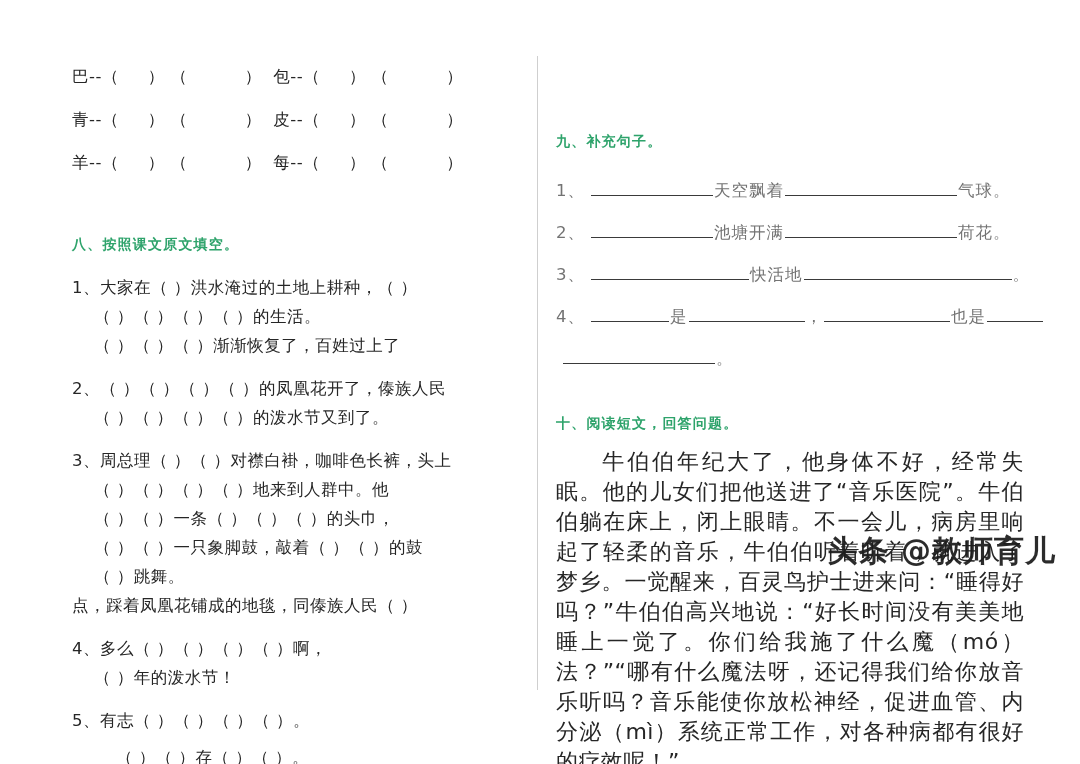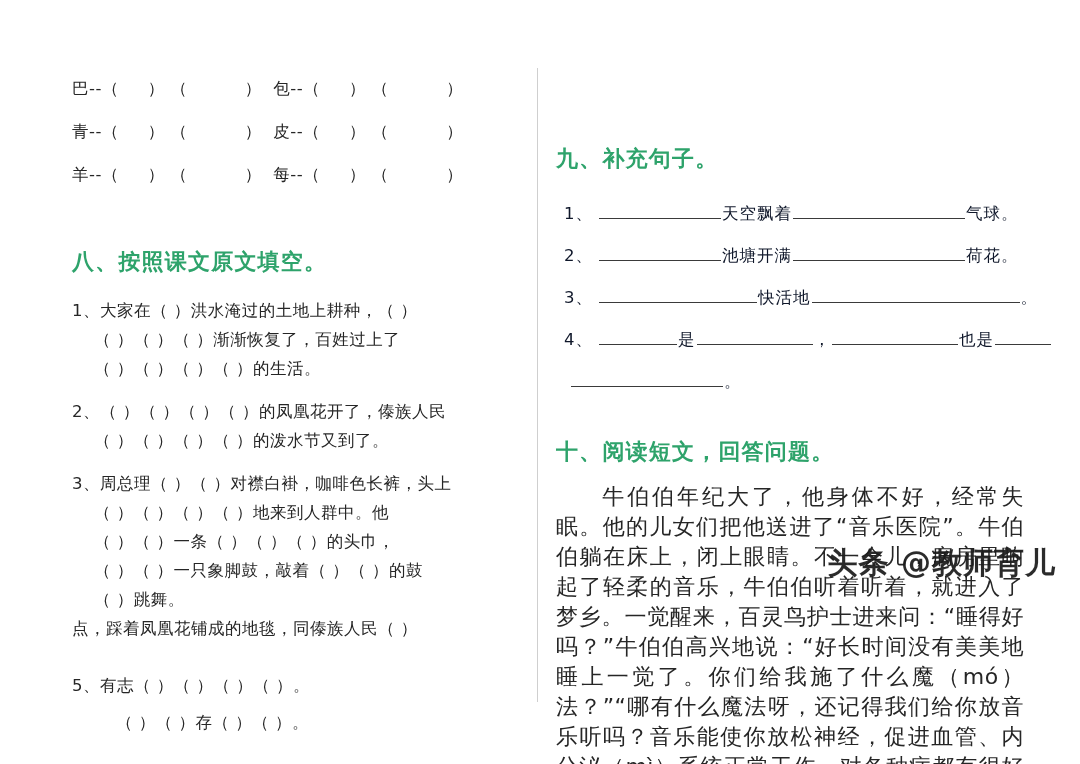--- a/index.html
+++ b/index.html
@@ -10,21 +10,21 @@
   body {
     width: 1080px;
     height: 764px;
     position: relative;
     font-family: "DejaVu Sans", "Liberation Sans", sans-serif;
     color: #2b2b2b;
     overflow: hidden;
   }
   .page {
     position: absolute;
-    left: 0; top: 12px;
+    left: 0; top: 0;
     width: 1080px;
     height: 596px;
     background: #ffffff;
     text-decoration: underline;
   }
   .col {
     position: absolute;
     top: 0;
     width: 470px;
     box-sizing: border-box;
@@ -36,21 +36,21 @@
     position: absolute;
     left: 537px;
     top: 56px;
     width: 1px;
     height: 634px;
     background: #cfcfcf;
   }
 
   .sec-head {
     color: #2ea36b;
-    font-size: 22px;
+    font-size: 14px;
     font-weight: bold;
     letter-spacing: 1.2px;
     line-height: 1.4;
     white-space: nowrap;
   }
 
   .qline {
     font-size: 16.5px;
     line-height: 29px;
     letter-spacing: 0.5px;
@@ -66,22 +66,21 @@
     height: 11px;
     vertical-align: baseline;
     margin: 0 1px;
   }
 
   .fillrow {
     font-size: 16.5px;
     line-height: 42px;
     letter-spacing: 1px;
     white-space: nowrap;
-    color: #0f172a;
-    margin-left: 8px;
+    color: #737373;
   }
   .fillrow .num { display: inline-block; width: 34px; }
 
   .passage {
     font-size: 22px;
     line-height: 30px;
     letter-spacing: 0.4px;
     color: #262626;
     text-align: justify;
     width: 468px;
@@ -148,22 +147,22 @@
 
     <div class="spacer-44"></div>
     <div class="spacer-14"></div>
 
     <div class="sec-head">八、按照课文原文填空。</div>
 
     <div class="spacer-18"></div>
 
     <div>
       <div class="qline">1、大家在（    ）洪水淹过的土地上耕种，（   ）</div>
+      <div class="qline indent">（   ）（    ）（    ）（   ）的生活。</div>
       <div class="qline indent">（   ）（    ）（    ）渐渐恢复了，百姓过上了</div>
-      <div class="qline indent">（   ）（    ）（    ）（   ）的生活。</div>
     </div>
 
     <div class="spacer-14"></div>
 
     <div>
       <div class="qline">2、（  ）（  ）（   ）（   ）的凤凰花开了，傣族人民</div>
       <div class="qline indent">（   ）（    ）（   ）（  ）的泼水节又到了。</div>
     </div>
 
     <div class="spacer-14"></div>
@@ -172,20 +171,24 @@
       <div class="qline">3、周总理（   ）（    ）对襟白褂，咖啡色长裤，头上</div>
       <div class="qline indent">（   ）（   ）（   ）（   ）地来到人群中。他</div>
       <div class="qline indent">（   ）（    ）一条（   ）（   ）（   ）的头巾，</div>
       <div class="qline indent">（   ）（   ）一只象脚鼓，敲着（    ）（     ）的鼓</div>
       <div class="qline indent">（    ）跳舞。</div>
       <div class="qline">点，踩着凤凰花铺成的地毯，同傣族人民（    ）</div>
     </div>
 
     <div class="spacer-14"></div>
 
+    <div>
+      <div class="qline">4、多么（    ）（     ）（    ）（   ）啊，</div>
+      <div class="qline indent">（    ）年的泼水节！</div>
+    </div>
 
     <div class="spacer-14"></div>
 
     <div>
       <div class="qline">5、有志（   ）（   ）（   ）（   ）。</div>
       <div class="spacer-8"></div>
       <div class="qline" style="padding-left:44px">（   ）（   ）存（   ）（   ）。</div>
     </div>
 
   </div>

